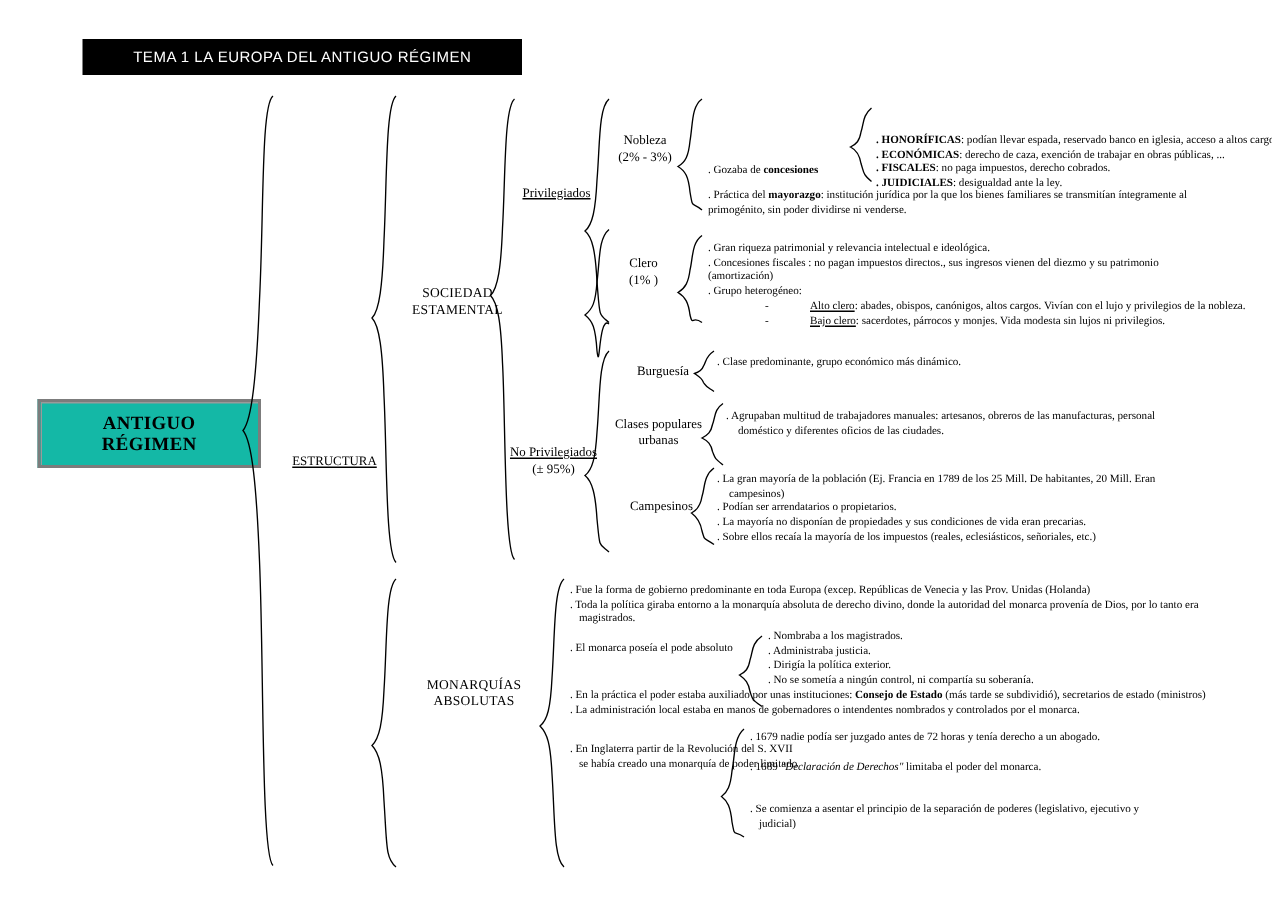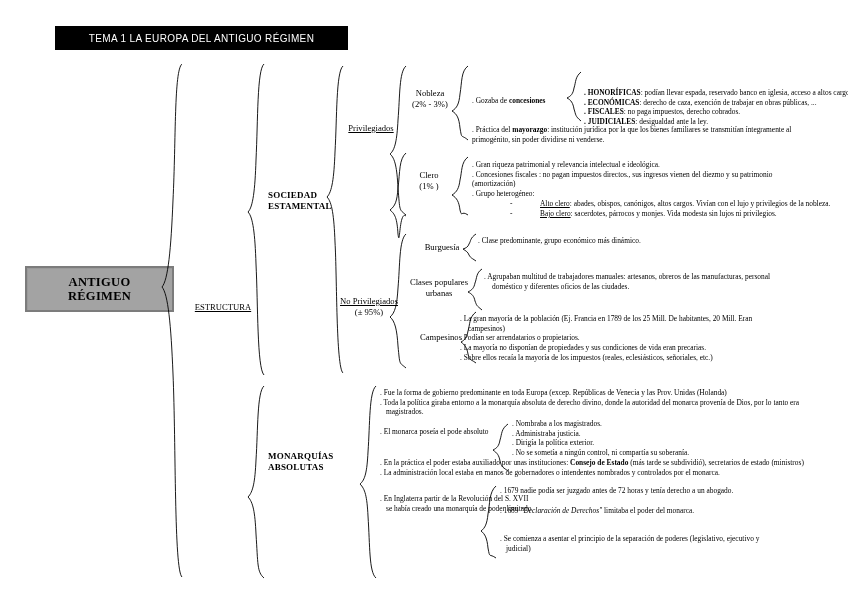--- a/index.html
+++ b/index.html
@@ -21,31 +21,31 @@
     display:flex;align-items:center;justify-content:center;
     font-family:"Liberation Sans", sans-serif;
     font-size:10px;letter-spacing:.35px;
   }
 
   
   .root-box{
     position:absolute;left:25px;top:266px;width:145px;height:42px;
     border:2px solid #7c7c7c;
     box-shadow:1px 1px 0 #9a9a9a inset;
-    background:#a3a3a3;
+    background:#14b8a6;
     display:flex;flex-direction:column;
     align-items:center;justify-content:center;
     font-weight:bold;font-size:12.5px;line-height:14px;letter-spacing:.3px;
   }
 
   
   .brace-layer{position:absolute;left:0;top:0;width:848px;height:599px;pointer-events:none;}
   .brace-layer path{fill:none;stroke:#000;stroke-width:.9;}
   .lbl{position:absolute;text-align:center;font-size:8.6px;line-height:10.6px;}
-  .cap{font-weight:bold;font-size:9px;line-height:11px;text-align:left;position:absolute;letter-spacing:.2px;}
+  .cap{font-weight:normal;font-size:9px;line-height:11px;text-align:center;position:absolute;letter-spacing:.2px;}
   .u{text-decoration:underline;}
   .b{font-weight:bold;}
   .i{font-style:italic;}
   .body{position:absolute;font-size:7.4px;line-height:9.7px;}
   .body div{white-space:nowrap;}
 </style>
 </head>
 <body>
 
 <div class="page">
@@ -134,21 +134,21 @@
   <div class="lbl" style="left:404px;top:277px;width:70px;">
     <span>Clases populares</span><br>
     <span>urbanas</span>
   </div>
 
   <div class="lbl" style="left:408px;top:332px;width:66px;">
     <span>Campesinos</span>
   </div>
 
 
-  <div class="body" style="left:472px;top:96px;">
+  <div class="body" style="left:472px;top:108px;">
     <div><span>. Gozaba de </span><span class="b">concesiones</span></div>
   </div>
 
   <div class="body" style="left:584px;top:88px;">
     <div><span class="b">. HONORÍFICAS</span><span>: podían llevar espada, reservado banco en iglesia, acceso a altos cargos,</span></div>
     <div><span class="b">. ECONÓMICAS</span><span>: derecho de caza, exención de trabajar en obras públicas, ...</span></div>
     <div><span class="b">. FISCALES</span><span>: no paga impuestos, derecho cobrados.</span></div>
     <div><span class="b">. JUIDICIALES</span><span>: desigualdad ante la ley.</span></div>
   </div>
 
@@ -171,21 +171,21 @@
 
   <div class="body" style="left:478px;top:236px;">
     <div>. Clase predominante, grupo económico más dinámico.</div>
   </div>
 
   <div class="body" style="left:484px;top:272px;">
     <div>. Agrupaban multitud de trabajadores manuales: artesanos, obreros de las manufacturas, personal</div>
     <div style="padding-left:8px;">doméstico y diferentes oficios de las ciudades.</div>
   </div>
 
-  <div class="body" style="left:460px;top:314px;">
+  <div class="body" style="left:478px;top:314px;">
     <div>. La gran mayoría de la población (Ej. Francia en 1789 de los 25 Mill. De habitantes, 20 Mill. Eran</div>
     <div style="padding-left:8px;">campesinos)</div>
     <div>. Podían ser arrendatarios o propietarios.</div>
     <div>. La mayoría no disponían de propiedades y sus condiciones de vida eran precarias.</div>
     <div>. Sobre ellos recaía la mayoría de los impuestos (reales, eclesiásticos, señoriales, etc.)</div>
   </div>
 
   <div class="body" style="left:380px;top:388px;">
     <div>. Fue la forma de gobierno predominante en toda Europa (excep. Repúblicas de Venecia y las Prov. Unidas (Holanda)</div>
     <div>. Toda la política giraba entorno a la monarquía absoluta de derecho divino, donde la autoridad del monarca provenía de Dios, por lo tanto era</div>

